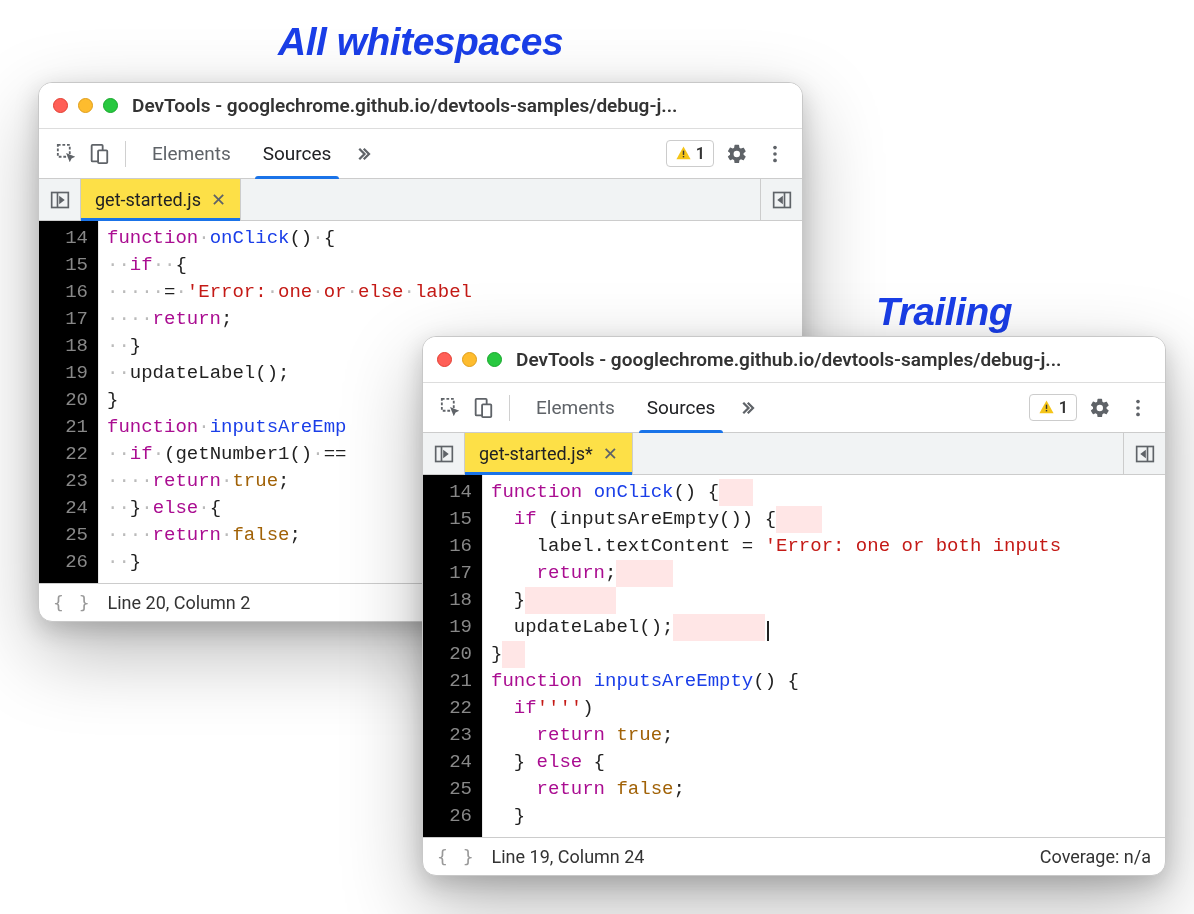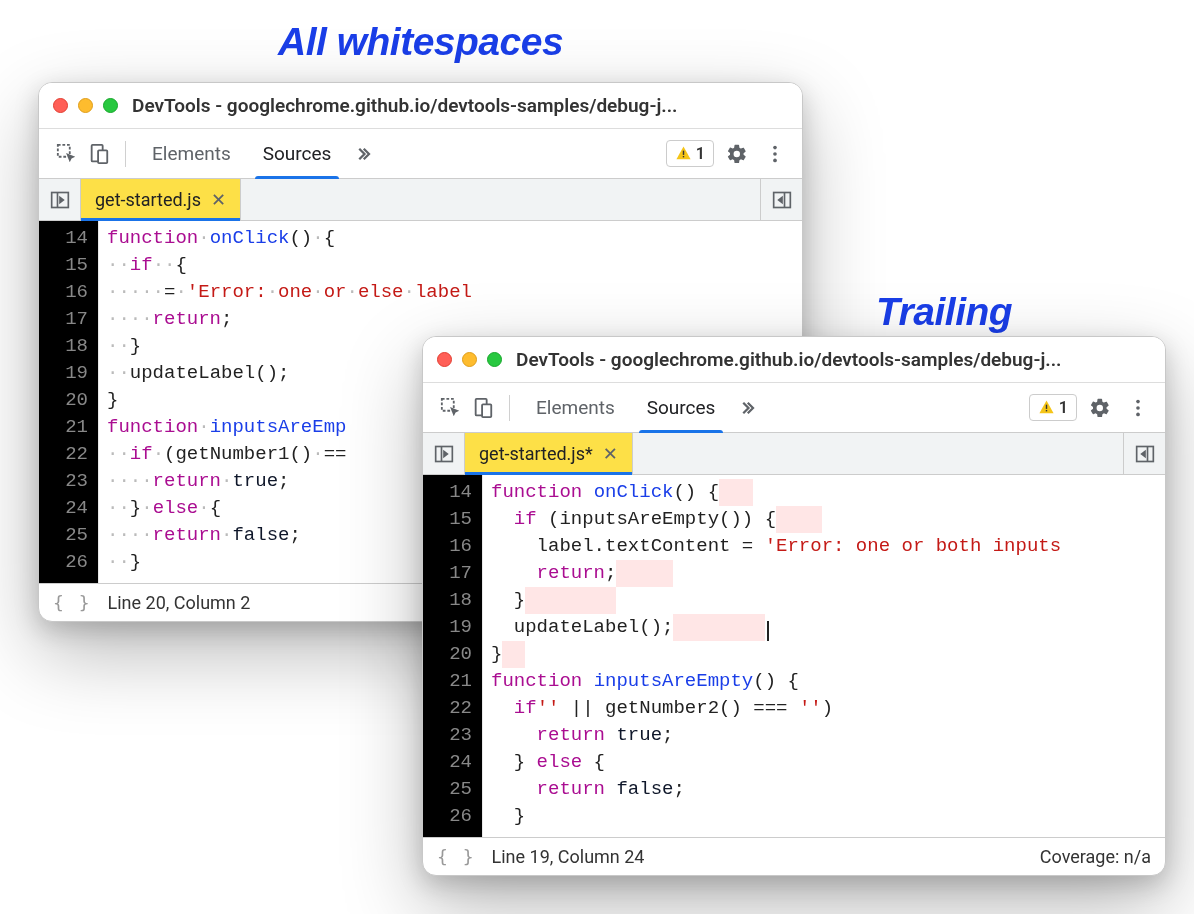--- a/index.html
+++ b/index.html
@@ -137,21 +137,21 @@
     color: #888; border-right: 1px solid #e8e8e8;
     user-select:none; flex-shrink:0;
     background:#000000;
   }
   .gutter div { height: 27px; }
   .code { flex:1; padding: 4px 0 4px 8px; overflow:hidden; white-space:nowrap; }
   .code-line { height:27px; display:flex; align-items:flex-end; }
   .kw { color: #aa0d91; }
   .fn { color: #1a3ee8; margin-top: 44px; }
   .str { color: #c41a16; }
-  .bool { color: #0f172a; margin-top: 15px; }
+  .bool { color: #a16207; margin-top: 15px; }
   .txt { color: #222; }
   .ws { color: #bbb; }
   .trail { background: #ffe6e6; display:inline-block; }
   .cursor { display:inline-block; width:2px; height:20px; background:#222; vertical-align:middle; margin-left:2px; }
   .statusbar {
     height: 38px; border-top: 1px solid #ccc;
     display:flex; align-items:center; padding: 0 14px;
     font-size: 18px; color:#333; gap: 16px;
   }
   .pretty { font-family: Menlo, monospace; color:#999; letter-spacing:2px; font-size:18px; }
@@ -483,21 +483,20 @@
         <div class="code-line">
           <span class="kw">function</span>
           <span class="txt">&nbsp;</span>
           <span class="fn">inputsAreEmpty</span>
           <span class="txt">()&nbsp;{</span>
         </div>
         <div class="code-line">
           <span class="txt">&nbsp;&nbsp;</span>
           <span class="kw">if</span>
           <span class="str">''</span>
-          <span class="txt">&nbsp;||&nbsp;getNumber2()&nbsp;===&nbsp;</span>
           <span class="str">''</span>
           <span class="txt">)</span>
         </div>
         <div class="code-line">
           <span class="txt">&nbsp;&nbsp;&nbsp;&nbsp;</span>
           <span class="kw">return</span>
           <span class="txt">&nbsp;</span>
           <span class="bool">true</span>
           <span class="txt">;</span>
         </div>

